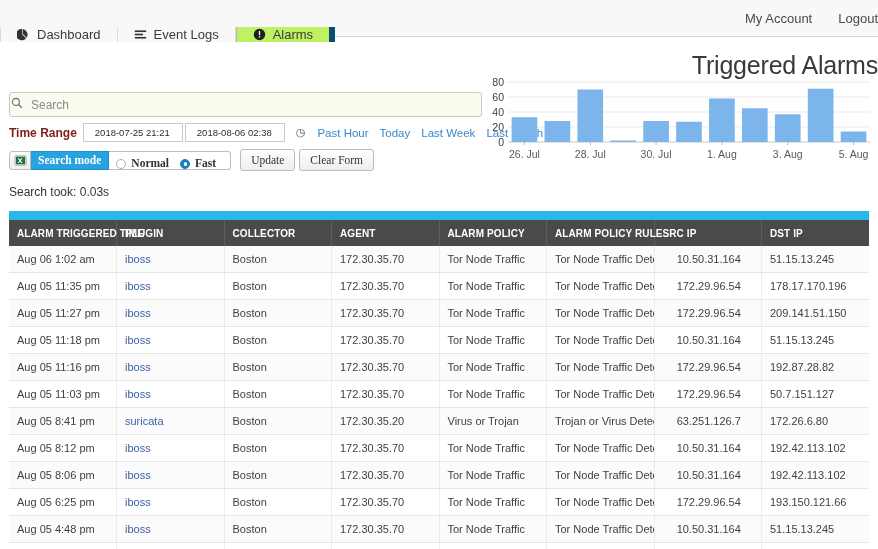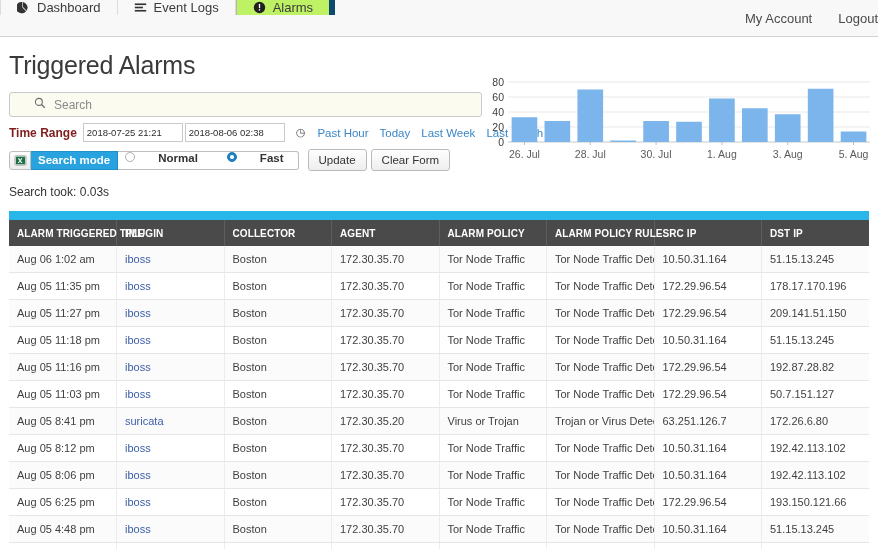--- a/index.html
+++ b/index.html
@@ -15,21 +15,21 @@
 
   
   .navbar {
     height: 37px;
     background: #f8f8f8;
     border-bottom: 1px solid #d4d4d4;
     display: flex;
     align-items: stretch;
     position: relative;
   }
-  .nav-left { display:flex; align-items:flex-start; }
+  .nav-left { display:flex; align-items:center;margin-top:32px; }
   .nav-tab {
     display:flex; align-items:center; gap:7px;
     padding: 0 16px;
     font-size: 13px;
     color:#3b3b3b;
     border-right: 1px solid #dcdcdc;
     background: #f8f8f8;
     cursor: pointer;
     white-space: nowrap;
   }
@@ -48,52 +48,53 @@
   .nav-right span { cursor:pointer; }
   .nav-ico { display:inline-block; line-height:0; }
 
   
   .page-title {
     font-size: 25px;
     font-weight: normal;
     color: #3a3a3a;
     margin: 14px 0 0 9px;
     letter-spacing: -0.2px;
+    text-align: right;
   }
 
   
   .filter-wrap { position: relative; padding: 12px 0 0 9px; }
   .search-box {
     width: 473px; height: 25px;
     background: #fbfbf0;
     border: 1px solid #c9c9c9;
     border-radius: 3px;
     display: flex; align-items: center;
-    padding: 0 24px;
+    padding: 0 1px;
     gap: 8px;
   }
   .search-box .ph { color:#8a8a8a; font-size:12px; }
   .row2 { display:flex; align-items:center; gap:0; margin-top: 6px; }
   .tr-label { font-size: 12px; font-weight: bold; color:#7f1d1d; margin-right:6px; }
   .date-input {
     width: 100px; height: 19px;
     border: 1px solid #c9c9c9;
     background: #fff;
     font-size: 9.5px;
     font-family: "Liberation Sans", sans-serif;
     color: #2d2d2d;
-    padding: 0 3px;
+    padding: 0 11px;
     display:flex; align-items:center;
     margin-right: 2px;
   }
   .quick-links { display:flex; align-items:center; gap:11px; margin-left:9px; font-size:11.5px; }
   .qlink { color:#3a87c8; cursor:pointer; white-space:nowrap; }
   .clock-ico { color:#555; font-size:11px; margin-right:1px; }
 
-  .row3 { display:flex; align-items:center; margin-top:7px; gap:0; }
+  .row3 { display:flex; align-items:center; margin-top:7px; gap:0;font-family:Liberation Serif, serif; }
   .xls-btn {
     width: 22px; height: 19px;
     background: linear-gradient(#fdfdfd,#ededed);
     border: 1px solid #bdbdbd;
     border-radius: 3px 0 0 3px;
     display:flex; align-items:center; justify-content:center;
     cursor:pointer;
   }
   .searchmode-btn {
     height: 19px;
@@ -101,21 +102,21 @@
     color:#fff;
     font-size: 11.5px;
     font-weight: bold;
     padding: 0 7px;
     display:flex; align-items:center;
     border:1px solid #1f8fc9;
     border-left:none;
     cursor:pointer;
   }
   .radio-grp {
-    height:19px; display:flex; align-items:flex-start; gap:23px;
+    height:19px; display:flex; align-items:flex-end; gap:5px;
     border:1px solid #bdbdbd; border-left:none;
     border-radius: 0 3px 3px 0;
     padding: 0 8px 0 7px;
     background:#fff;
   }
   .radio {
     width:10px; height:10px; border-radius:50%;
     border:1px solid #b0b0b0; background:#fff;
     display:inline-block; position:relative;
   }
@@ -177,21 +178,21 @@
   tbody td:last-child { border-right:none; }
   tbody tr:nth-child(odd)  { background:#fbfbfb; }
   tbody tr:nth-child(even) { background:#ffffff; }
   .plugin-link { color:#3c5fa8; cursor:pointer; }
   td.c0 { width: 138px; }
   td.c1 { width: 62px; }
   td.c2 { width: 88px; }
   td.c3 { width: 95px; }
   td.c4 { width: 128px; margin-top: 33px; }
   td.c5 { width: 175px; }
-  td.c6 { width: 92px; }
+  td.c6 { width: 92px; text-align: center; }
   td.c7 { width: auto; }
 </style>
 </head>
 <body>
 
 <div class="navbar">
   <div class="nav-left">
 
     <div class="nav-tab">
       <span class="nav-ico">

